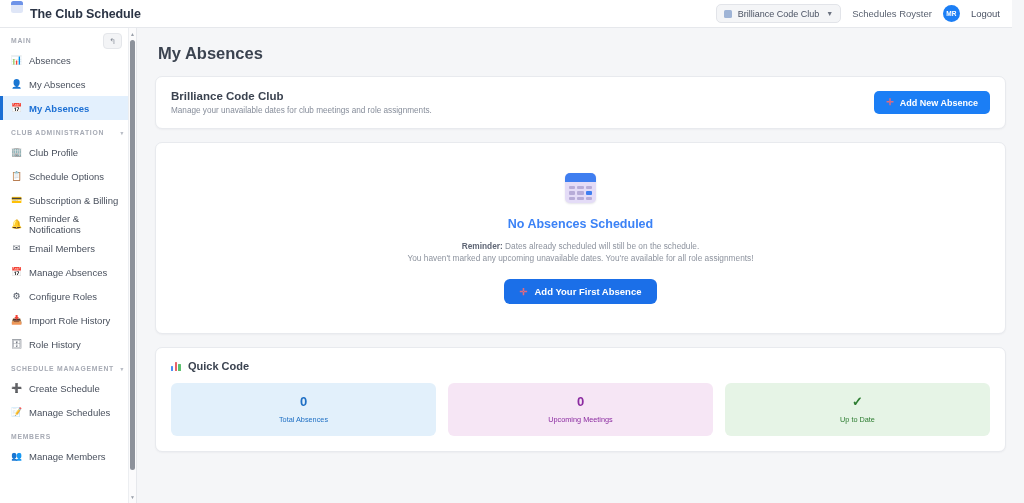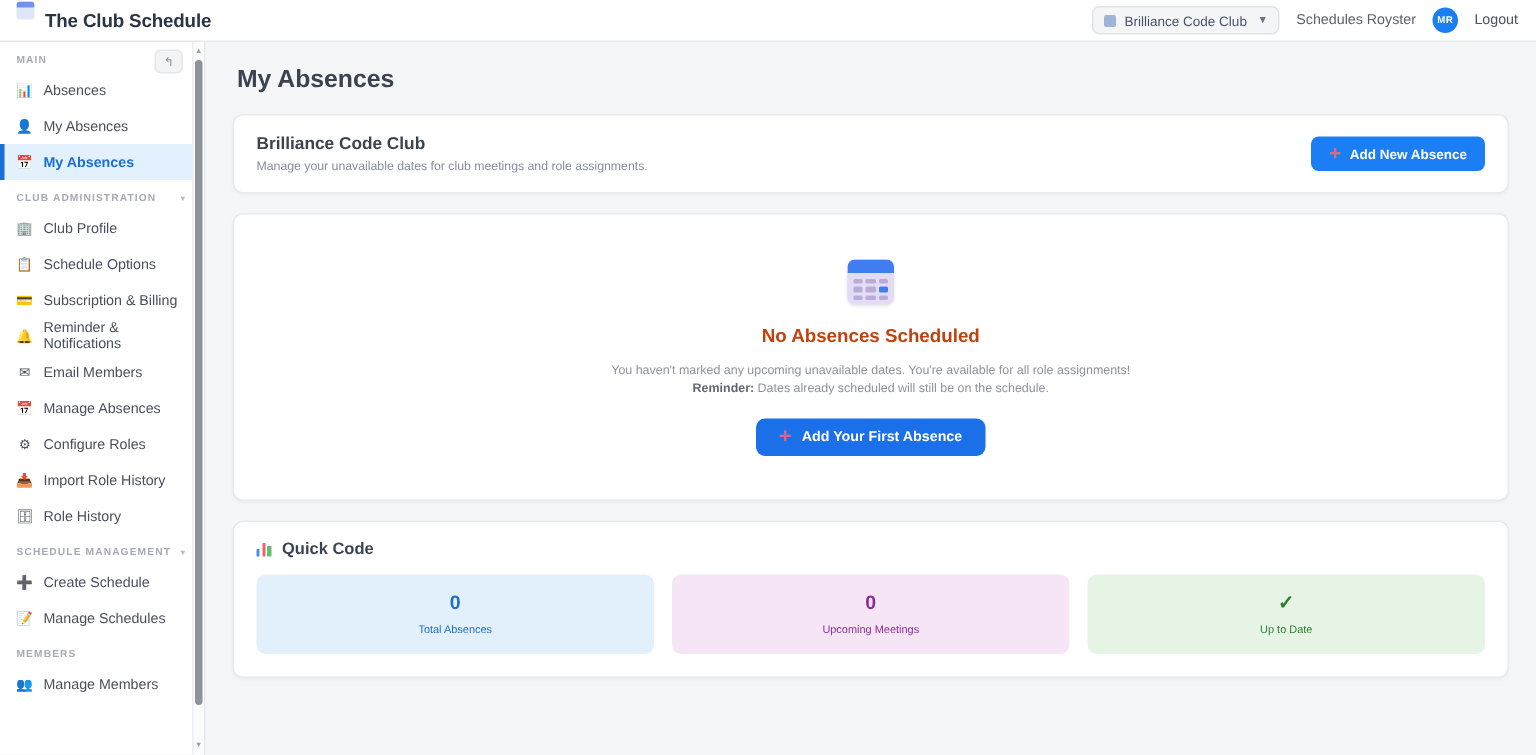--- a/index.html
+++ b/index.html
@@ -5,21 +5,21 @@
   * { box-sizing: border-box; margin: 0; padding: 0; }
   html, body {
     width: 1024px; height: 503px;
     font-family: "Liberation Sans", sans-serif;
     background: #f5f6f8;
     overflow: hidden;
   }
 
   
   .topbar {
-    position: absolute; top: 0; left: 0; right: 0; height: 28px;
+    position: absolute; top: 0; left: 0; right: 12px; height: 28px;
     background: #ffffff;
     border-bottom: 1px solid #e6e8ec;
     display: flex; align-items: center;
     z-index: 20;
   }
   .brand {
     display: flex; align-items: center; gap: 7px;
     padding-left: 11px;
   }
   .brand-title {
@@ -149,21 +149,21 @@
     background: #e4dcf7;
     box-shadow: 0 1px 2px rgba(40,40,80,0.13);
   }
   .cal-icon .cal-top { height: 9px; background: #3f7ef0; }
   .cal-icon .cal-grid {
     display: grid; grid-template-columns: repeat(3, 1fr);
     gap: 2px; padding: 3.5px 4px;
   }
   .cal-icon .cal-grid i { display: block; height: 3.6px; background: #b7acd8; border-radius: 1px; }
   .cal-icon .cal-grid i.on { background: #3f7ef0; }
-  .empty-title { font-size: 12.5px; font-weight: bold; color: #c2410c; margin-bottom: 9px; }
+  .empty-title { font-size: 12.5px; font-weight: bold; color: #3b82f6; margin-bottom: 9px; }
   .empty-line { font-size: 8.3px; color: #8d939e; line-height: 1.45; }
   .empty-line b { color: #5f6675; }
   .btn-cta {
     margin-top: 15px;
     display: inline-flex; align-items: center; gap: 7px;
     background: #1b6fe8; color: #fff;
     border: none; border-radius: 6px;
     height: 25px; padding: 0 16px;
     font-size: 9.5px; font-weight: bold;
     font-family: "Liberation Sans", sans-serif;
@@ -329,24 +329,24 @@
           <i></i>
           <i></i>
           <i></i>
           <i class="on"></i>
           <i></i>
           <i></i>
           <i></i>
       </div>
     </div>
     <div class="empty-title">No Absences Scheduled</div>
-    <div class="empty-line">You haven't marked any upcoming unavailable dates. You're available for all role assignments!</div>
     <div class="empty-line">
       <b>Reminder:</b><span> Dates already scheduled will still be on the schedule.</span>
     </div>
+    <div class="empty-line">You haven't marked any upcoming unavailable dates. You're available for all role assignments!</div>
     <button class="btn-cta">
       <span class="pic">✛</span>
       <span>Add Your First Absence</span>
     </button>
   </div>
 
   <div class="card stats-card">
     <div class="stats-head">
       <span class="g-chart">
           <i></i>

